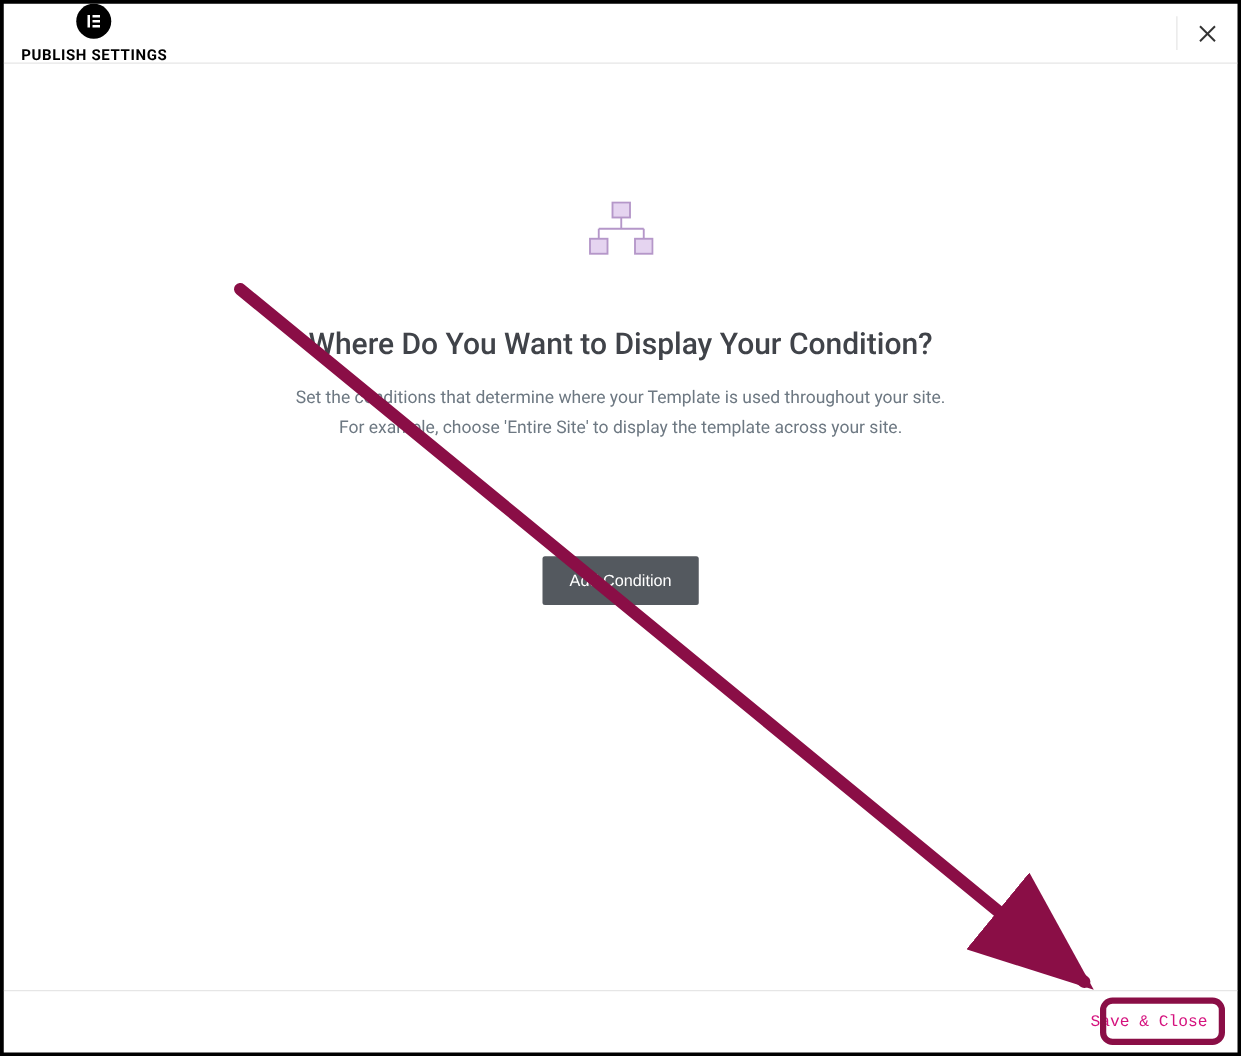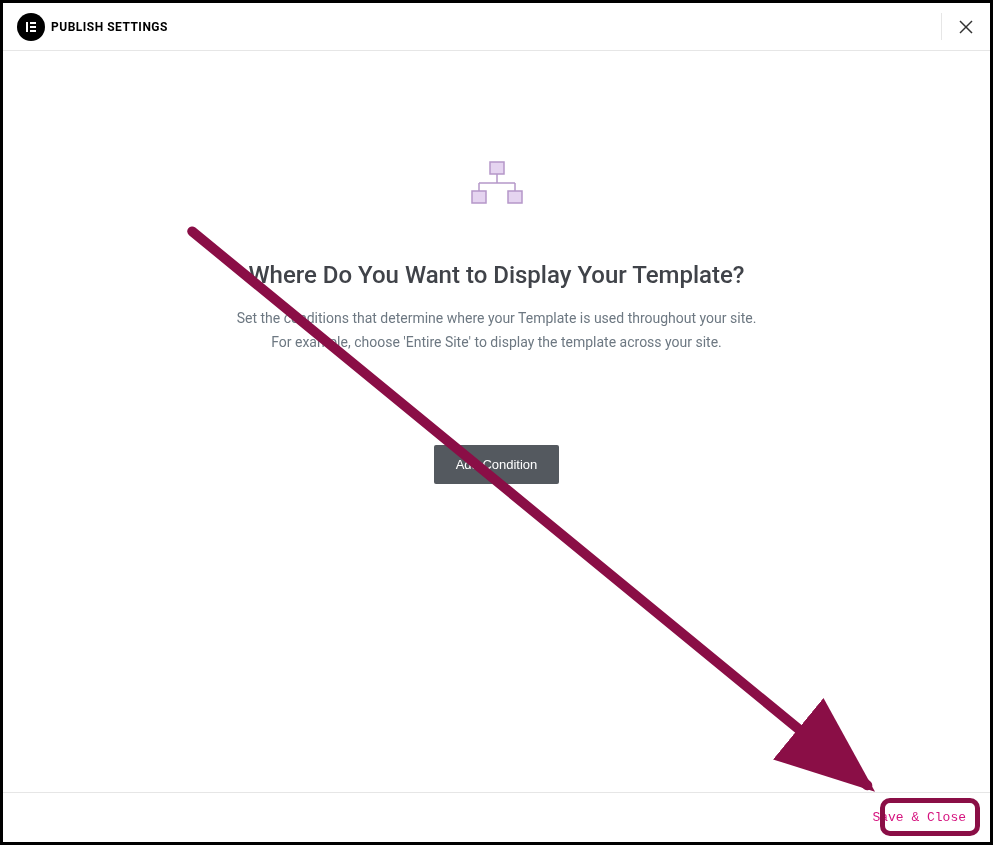--- a/index.html
+++ b/index.html
@@ -22,20 +22,21 @@
       align-items: center;
       justify-content: space-between;
       padding: 10px 14px;
       border-bottom: 1px solid #e6e6e6;
       height: 48px;
     }
     .header-left {
       display: flex;
       align-items: center;
       gap: 6px;
+      flex-direction: column;
     }
     .logo {
       width: 28px;
       height: 28px;
       background: #000;
       border-radius: 50%;
       color: #fff;
       display: flex;
       align-items: center;
       justify-content: center;
@@ -160,21 +161,21 @@
     <svg width="52" height="46" viewBox="0 0 52 46">
       <rect x="19" y="1" width="14" height="12" fill="#e5d4f0" stroke="#b597c9" stroke-width="1.5"></rect>
       <line x1="26" y1="13" x2="26" y2="22" stroke="#b597c9" stroke-width="1.5"></line>
       <line x1="8" y1="22" x2="44" y2="22" stroke="#b597c9" stroke-width="1.5"></line>
       <line x1="8" y1="22" x2="8" y2="30" stroke="#b597c9" stroke-width="1.5"></line>
       <line x1="44" y1="22" x2="44" y2="30" stroke="#b597c9" stroke-width="1.5"></line>
       <rect x="1" y="30" width="14" height="12" fill="#e5d4f0" stroke="#b597c9" stroke-width="1.5"></rect>
       <rect x="37" y="30" width="14" height="12" fill="#e5d4f0" stroke="#b597c9" stroke-width="1.5"></rect>
     </svg>
   </div>
-  <h2 class="heading">Where Do You Want to Display Your Template?</h2>
+  <h2 class="heading">Where Do You Want to Display Your Condition?</h2>
   <div class="subtext">
     <div>Set the conditions that determine where your Template is used throughout your site.</div>
     <div>For example, choose 'Entire Site' to display the template across your site.</div>
   </div>
   <button class="add-condition-btn">Add Condition</button>
 </div>
 
 <div class="footer">
   <button class="save-close-btn">Save &amp; Close</button>
 </div>

